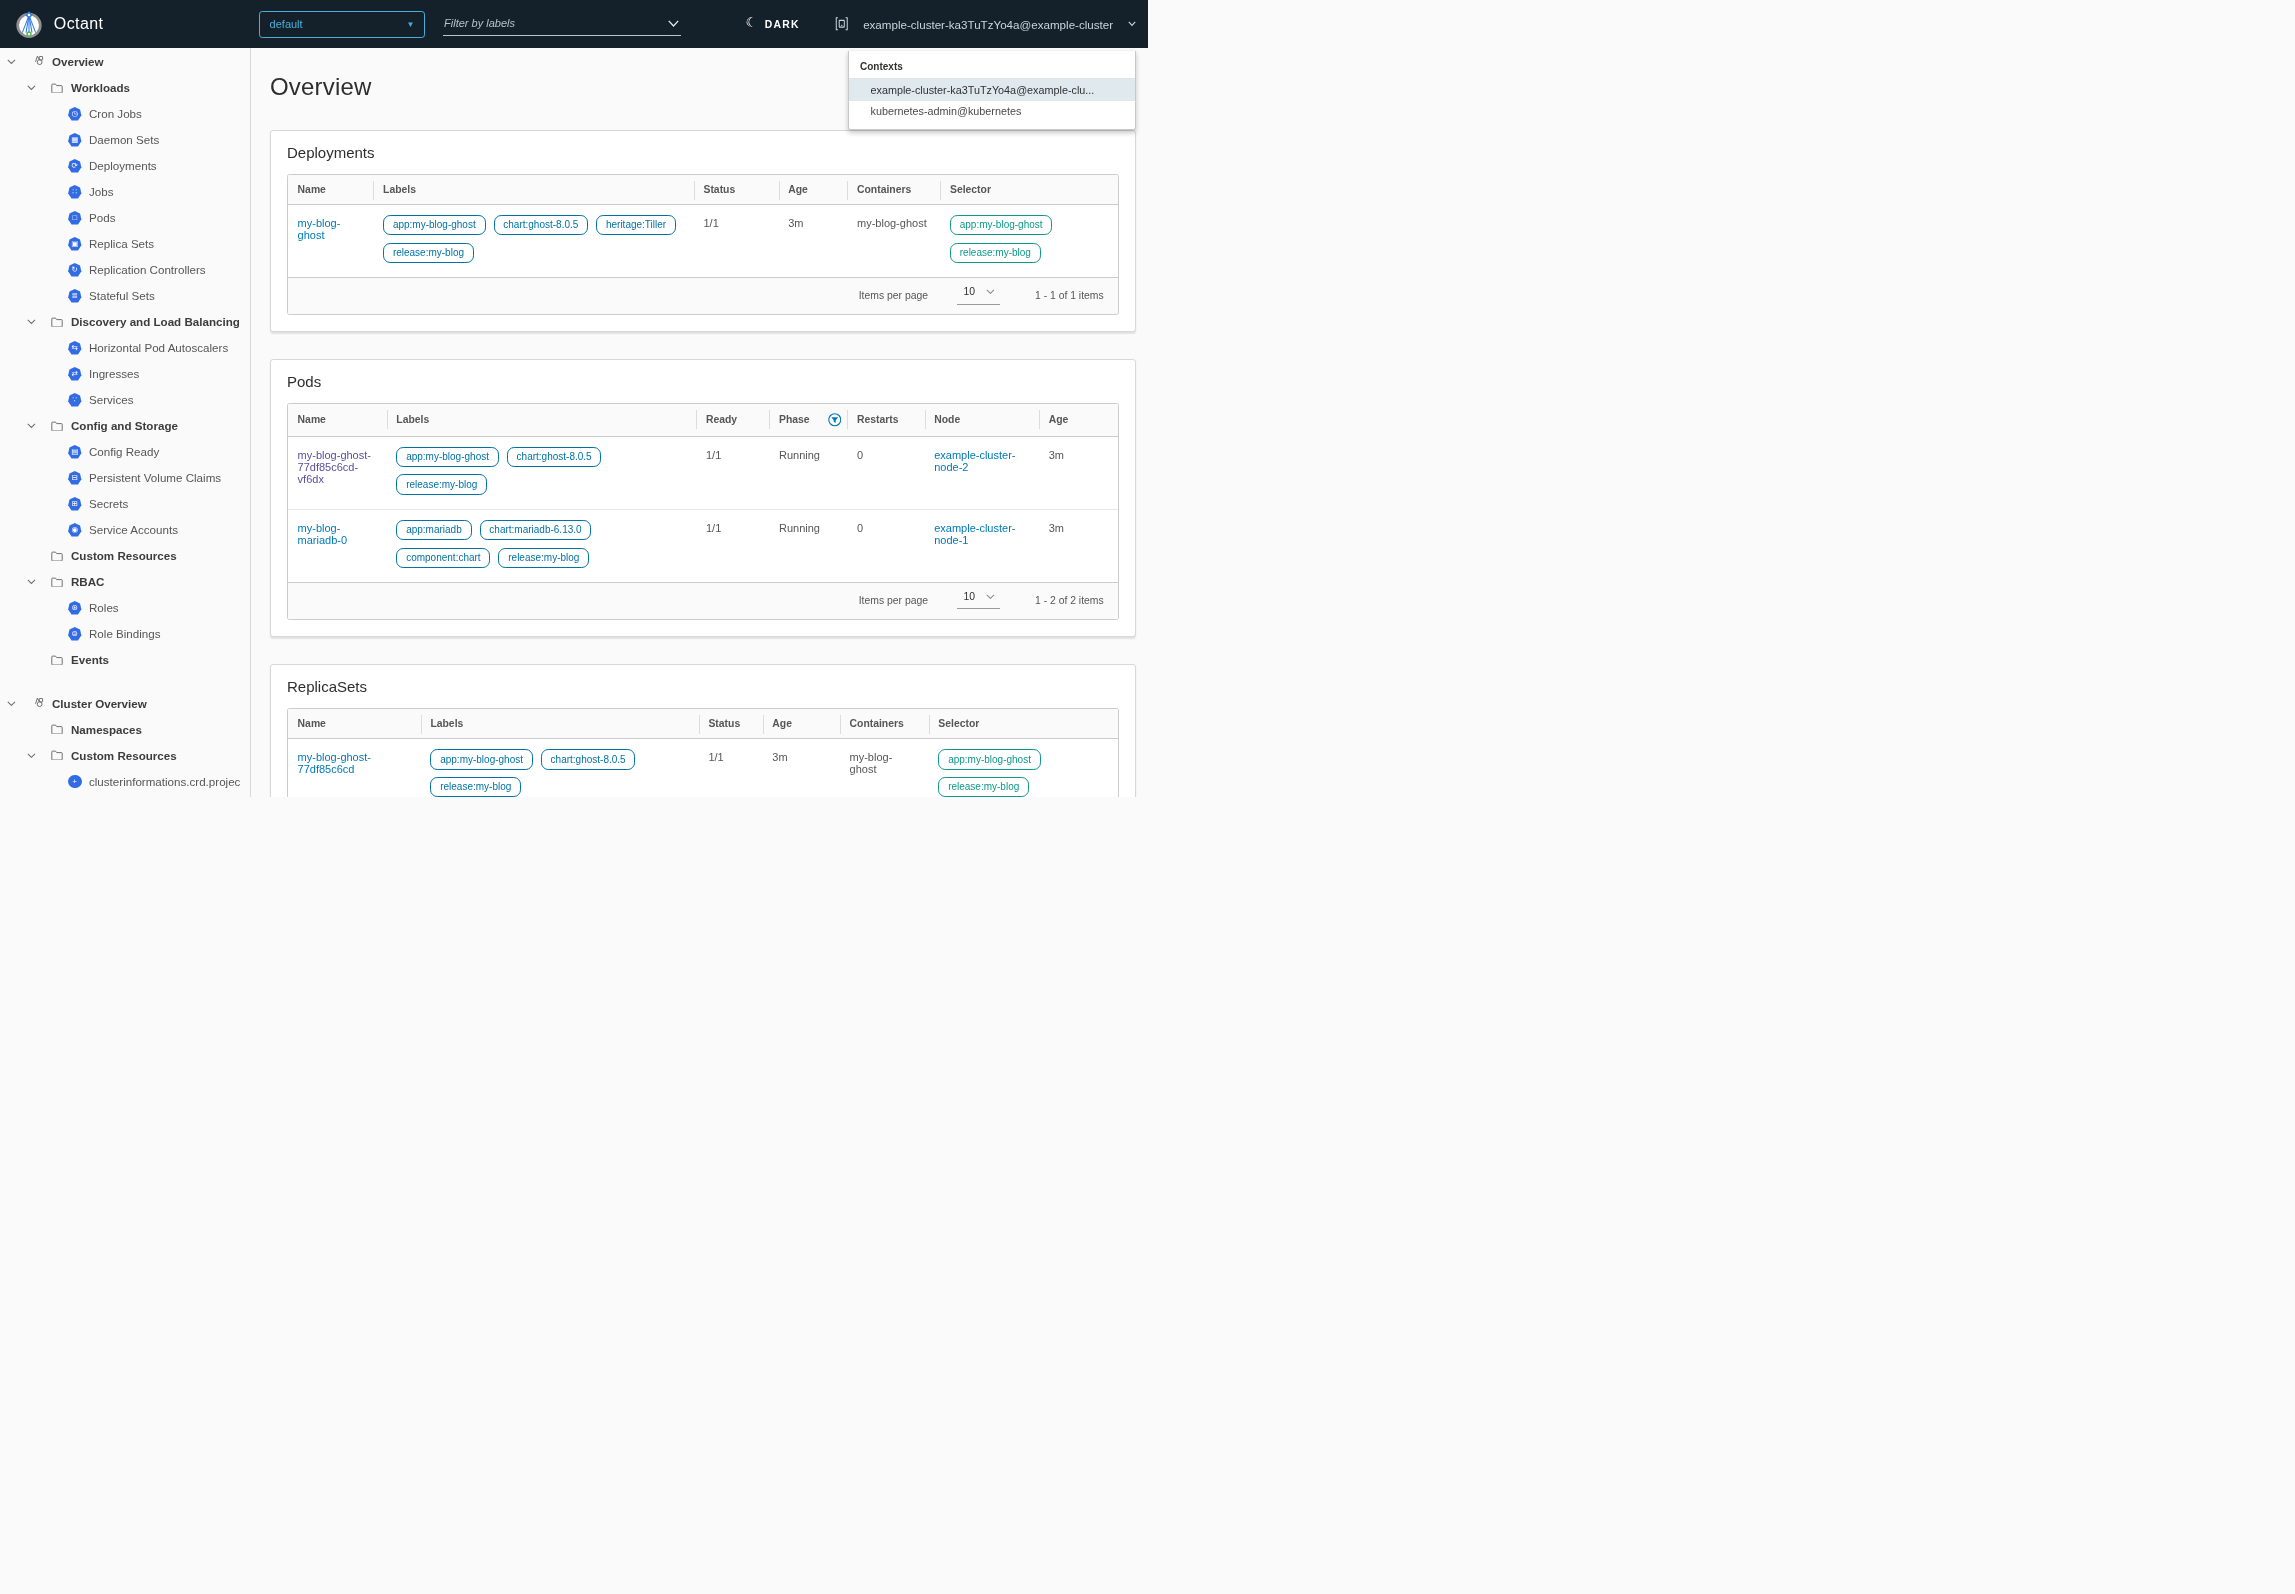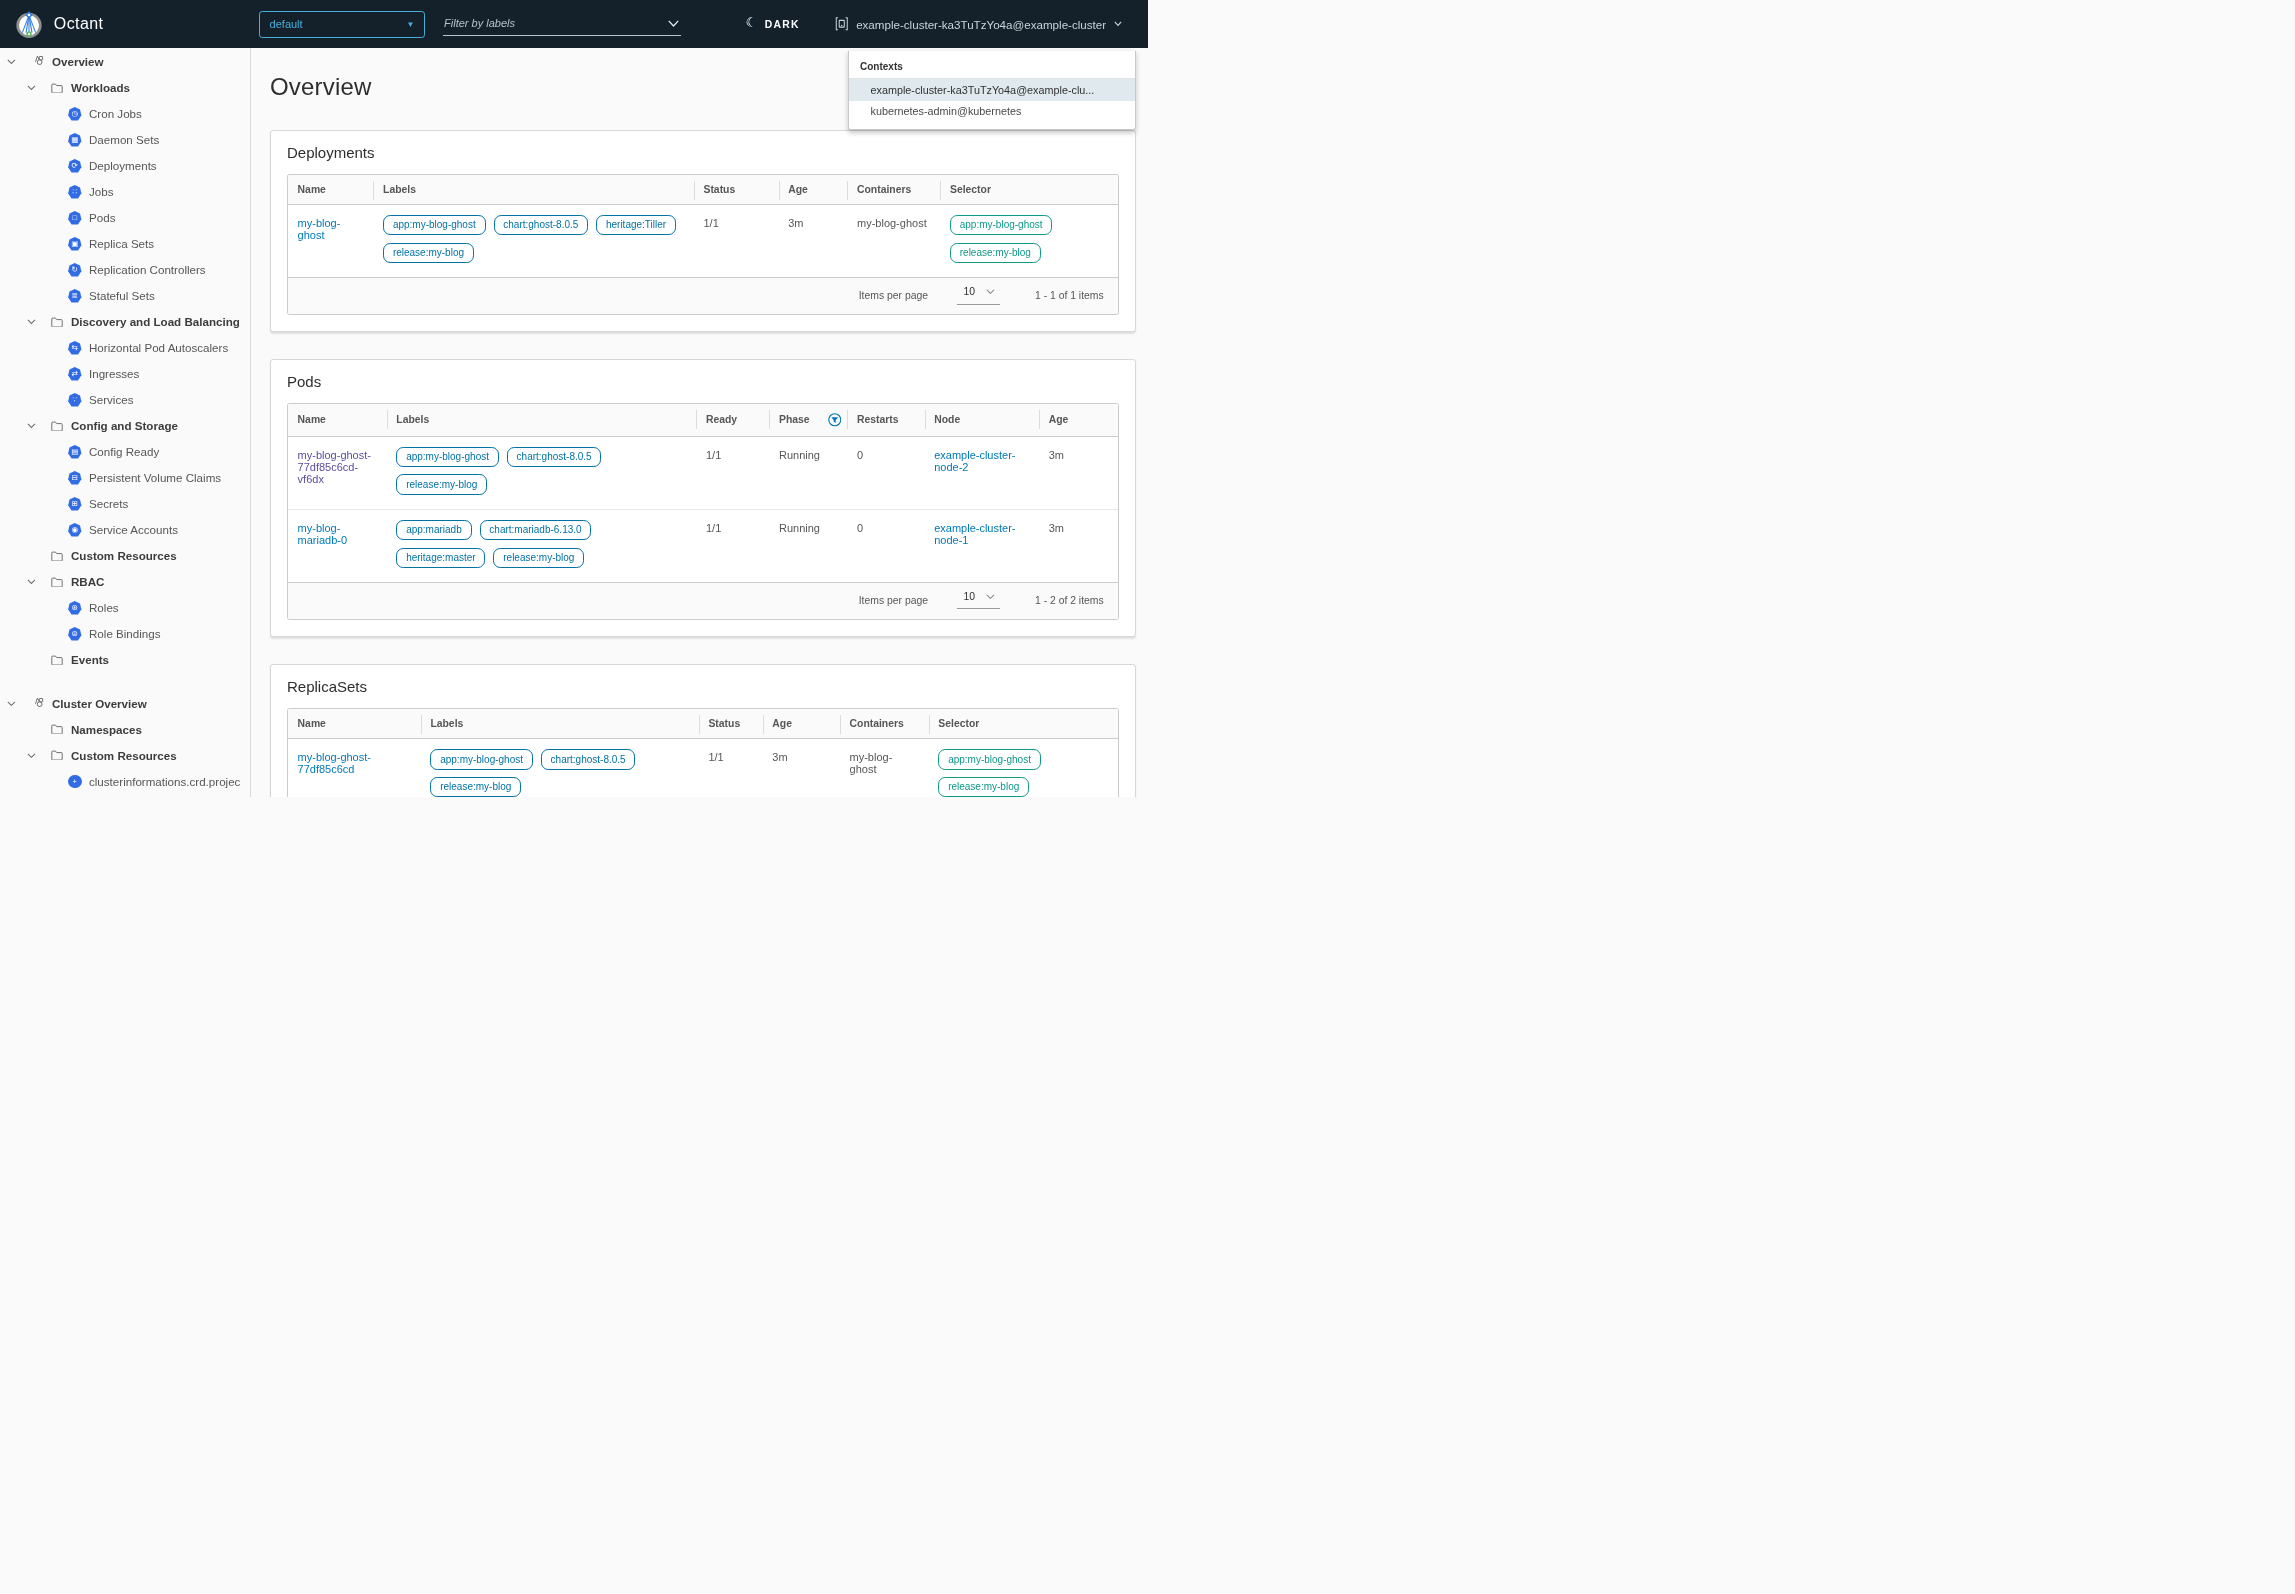--- a/index.html
+++ b/index.html
@@ -21,21 +21,21 @@
              display:flex; align-items:center; justify-content:space-between; padding:0 9.6px;
              color:var(--accent); font-size:11px; margin-left:-4px;}
   .ns-caret{color:var(--accent); font-size:8px;}
   .filter-wrap{margin-left:17.5px; width:238px; border-bottom:0.8px solid #b9c3c9; display:flex;
                align-items:center; justify-content:space-between; padding:4.8px 1.6px 5.6px 1.6px;}
   .filter-text{color:#b6c2c9; font-size:11px;font-style:italic;}
   .filter-chevron{stroke:#e8eef1;}
   .dark-toggle{display:flex; align-items:center; gap:7.2px; margin-left:65px; color:#fff;}
   .moon{font-size:13.5px; line-height:1; transform:translateY(-0.8px);}
   .dark-label{font-size:10.4px; font-weight:700; letter-spacing:1.2px;}
-  .context-switcher{display:flex; align-items:center; gap:8px; margin-left:35px; color:#c9d4da; font-size:11.6px;}
+  .context-switcher{display:flex; align-items:center; gap:15px; margin-left:35px; color:#c9d4da; font-size:11.6px;}
   .ctx-caret{stroke:#c9d4da;}
 
   
   .contexts-panel{position:absolute; left:848px; top:51px; width:288px; background:#fff;
                   border:0.8px solid #c8c8c8; border-top:none; border-radius:0 0 2.4px 2.4px;
                   box-shadow:0 2.4px 4.8px rgba(0,0,0,.22); z-index:6; padding-bottom:7.2px;}
   .contexts-header{font-size:10px; font-weight:700; color:var(--txt-dark); padding:9.6px 11px 6.4px 11px;
                    border-bottom:0.8px solid #e3e3e3;}
   .context-item{font-size:10.8px; color:#4a4a4a; padding:4.8px 8px 4.8px 21.5px; white-space:nowrap;
                 overflow:hidden; text-overflow:clip; cursor:pointer;}
@@ -496,21 +496,21 @@
                 <td>0</td>
                 <td><a>example-cluster-node-2</a></td>
                 <td>3m</td>
               </tr>
               <tr>
                 <td><a>my-blog-mariadb-0</a></td>
                 <td>
                   <span class="pills">
                     <span class="pill">app:mariadb</span>
                     <span class="pill">chart:mariadb-6.13.0</span>
-                    <span class="pill">heritage:master</span>
+                    <span class="pill">component:chart</span>
                     <span class="pill">release:my-blog</span>
                   </span>
                 </td>
                 <td>1/1</td>
                 <td>Running</td>
                 <td>0</td>
                 <td><a>example-cluster-node-1</a></td>
                 <td>3m</td>
               </tr>
             </tbody>

